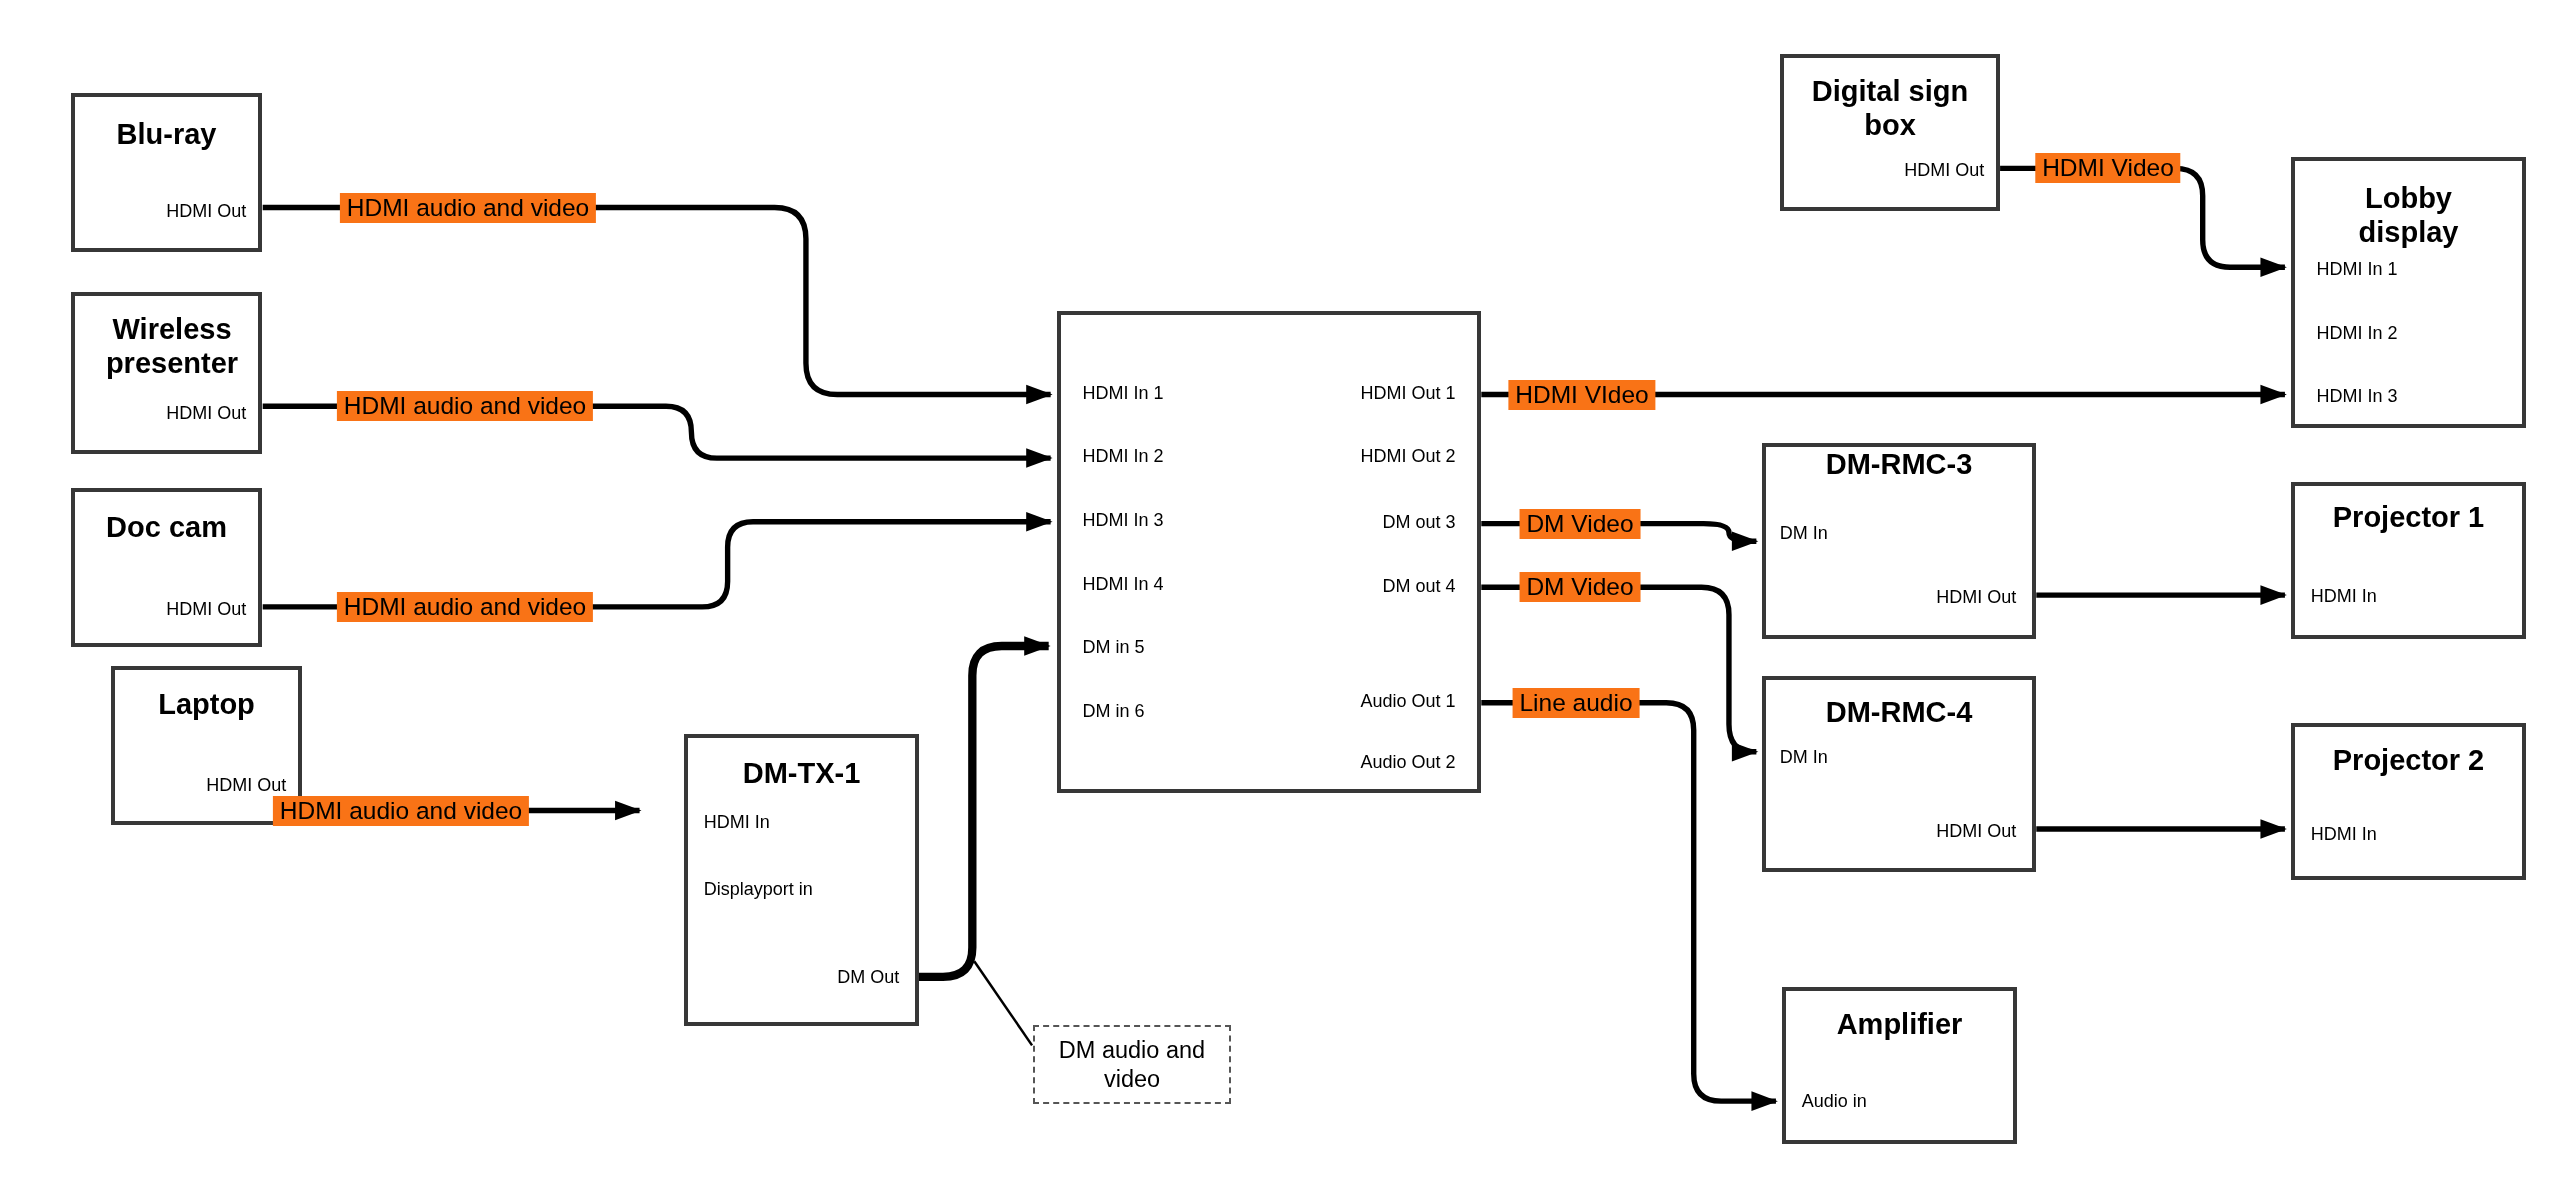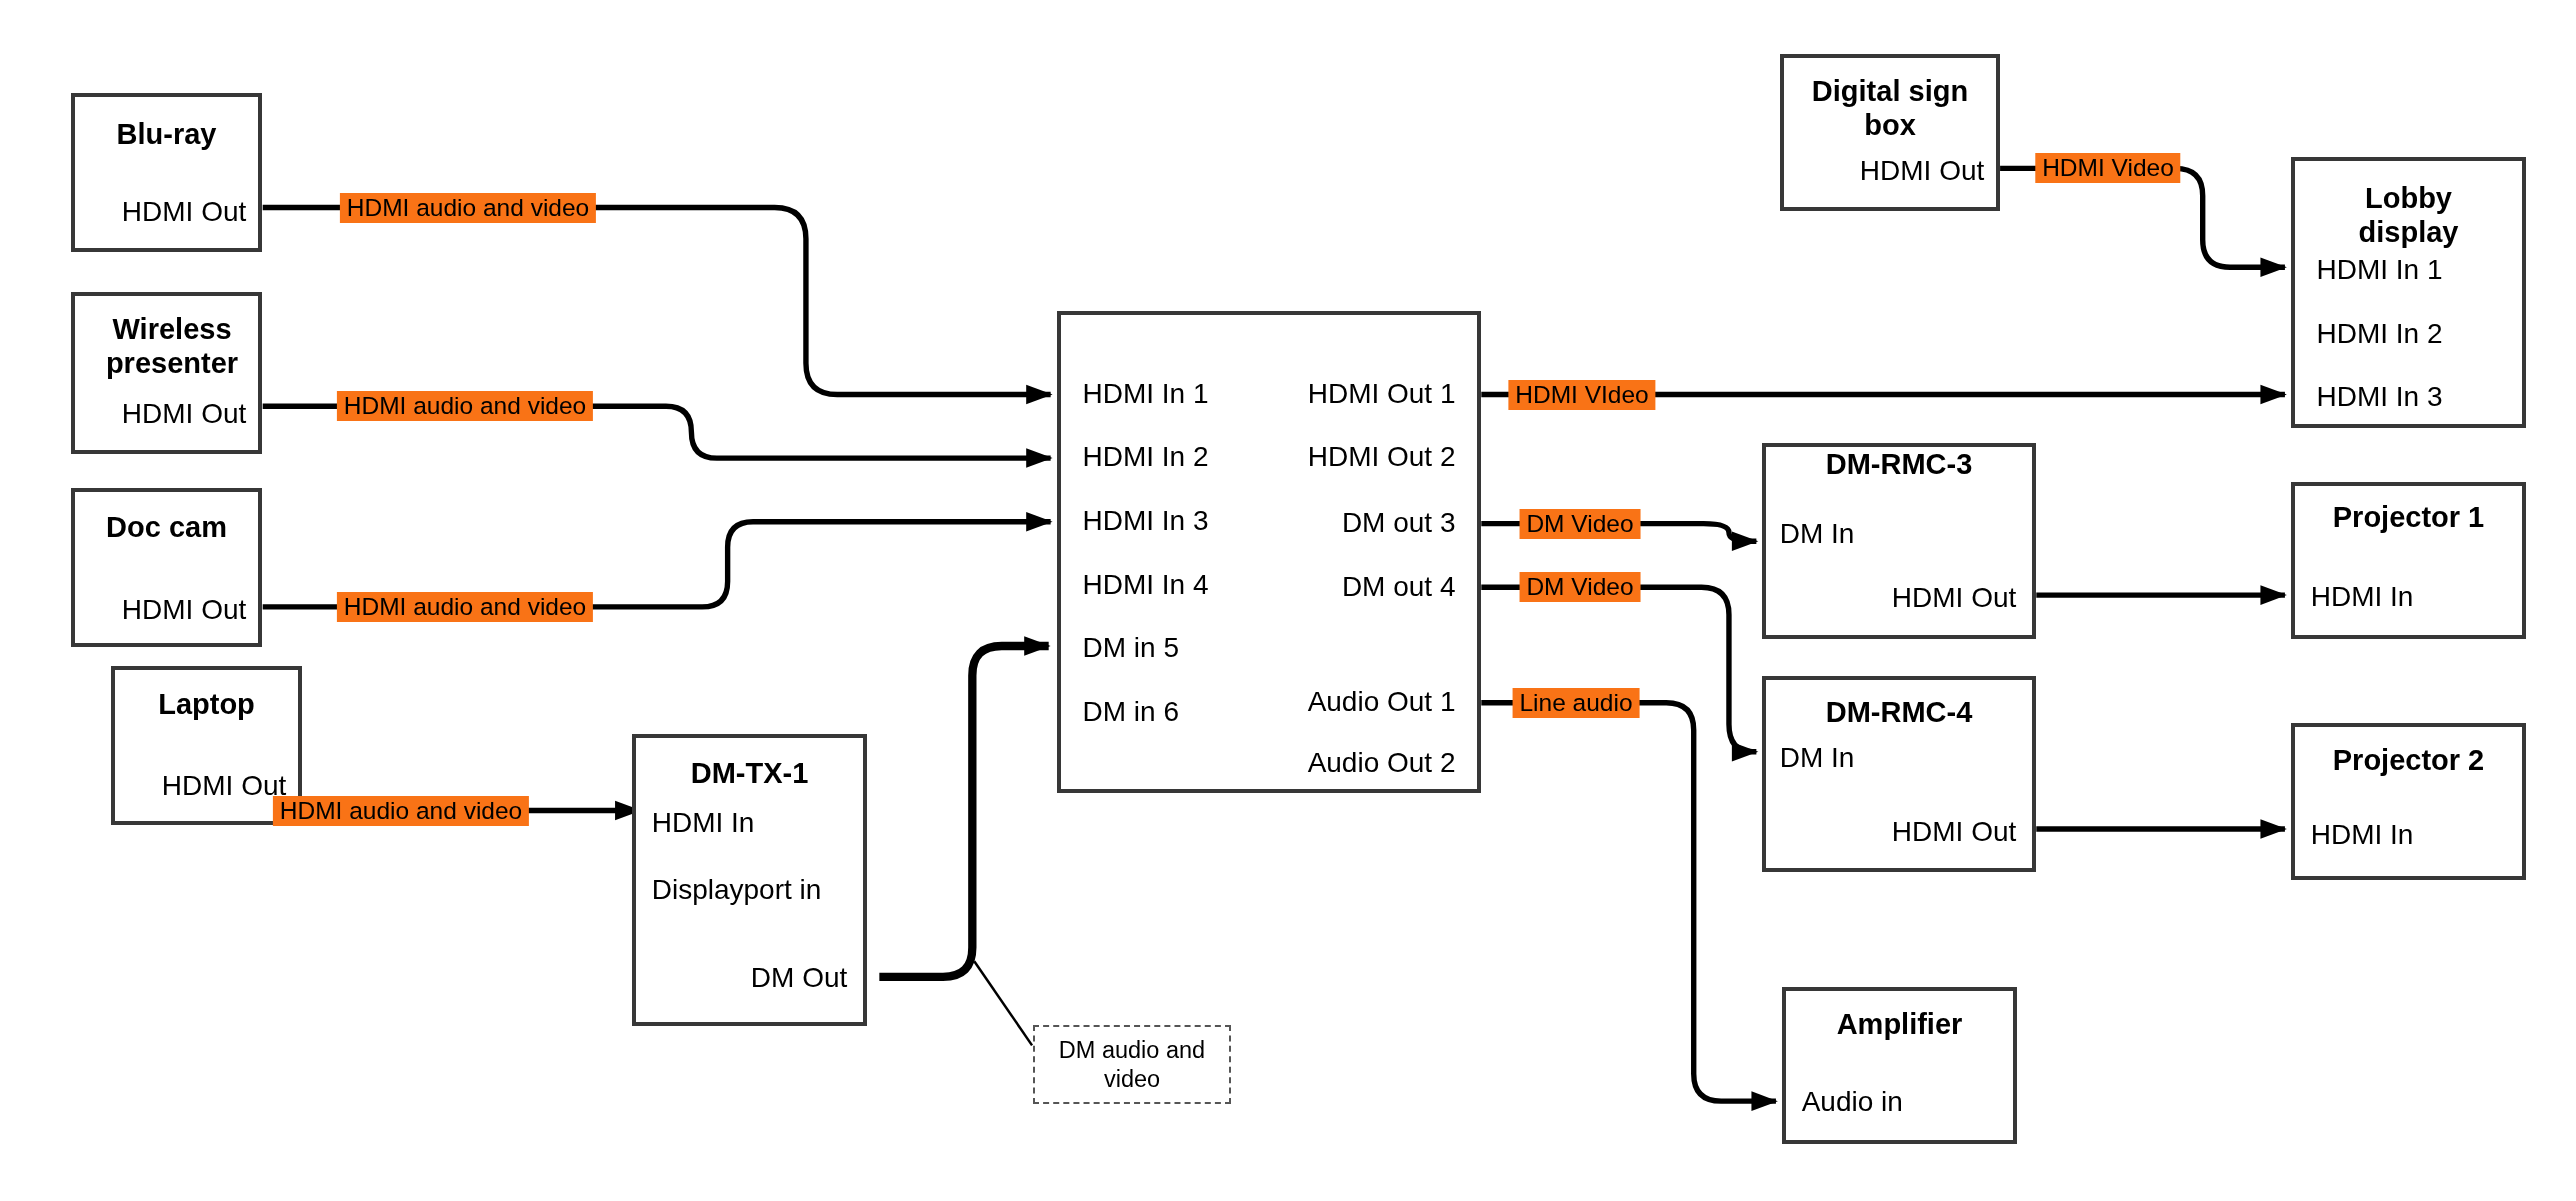--- a/index.html
+++ b/index.html
@@ -27,21 +27,21 @@
     left: 0; right: 0;
     text-align: center;
     font-weight: bold;
     font-size: 29px;
     line-height: 34px;
     white-space: normal;
   }
   .title.narrow { left: 50%; right: auto; transform: translateX(-50%); width: 166px; }
   .port {
     position: absolute;
-    font-size: 28px;
+    font-size: 18px;
     line-height: 29px;
     white-space: nowrap;
     text-align: right;
   }
   .wlabel {
     position: absolute;
     transform: translate(-50%, -50%);
     background: #f97316;
     padding: 1px 6.9px;
     font-size: 24.5px;
@@ -101,21 +101,21 @@
   <div class="box" style="left:71px; top:488px; width:191px; height:159px;">
     <div class="title" style="top:17.6px;">Doc cam</div>
     <div class="port" style="top:103px; right:11.7px;">HDMI Out</div>
   </div>
 
   <div class="box" style="left:71px; top:666px; width:191px; height:159px;margin-left:40px;">
     <div class="title" style="top:16.6px;">Laptop</div>
     <div class="port" style="top:101px; right:11.7px;">HDMI Out</div>
   </div>
 
-  <div class="box" style="left:632px; top:734px; width:235px; height:292px;">
+  <div class="box" style="left:684px; top:734px; width:235px; height:292px;">
     <div class="title" style="top:17.6px;">DM-TX-1</div>
     <div class="port" style="top:70px; left:15.7px;">HDMI In</div>
     <div class="port" style="top:137px; left:15.7px;">Displayport in</div>
     <div class="port" style="top:225px; right:15.7px;">DM Out</div>
   </div>
 
   <div class="box" style="left:1057px; top:311px; width:424px; height:482px;">
     <div class="port" style="top:64px; left:21.5px;">HDMI In 1</div>
     <div class="port" style="top:127px; left:21.5px;">HDMI In 2</div>
     <div class="port" style="top:191px; left:21.5px;">HDMI In 3</div>

